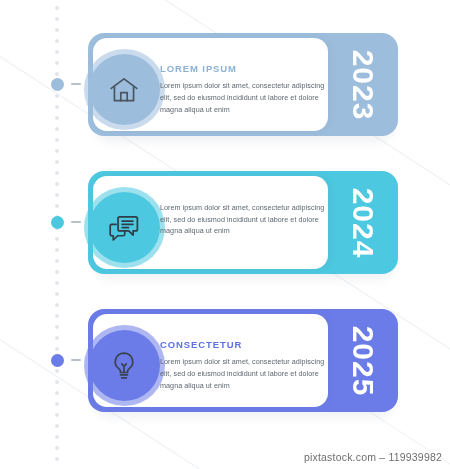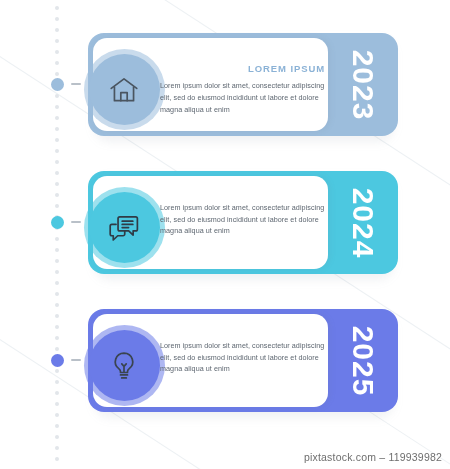--- a/index.html
+++ b/index.html
@@ -277,21 +277,21 @@
           <div class="icon-circle" style="background: rgb(156, 189, 220);">
             <div class="icon-glyph">
               <svg viewBox="0 0 32 32" fill="none" stroke="#4a5560" stroke-width="1.6" stroke-linejoin="round" stroke-linecap="round">
                 <path d="M4 14.5 16 5.5l12 9"></path>
                 <path d="M7 13.2V26h18V13.2"></path>
                 <path d="M13 26v-7.5h6V26"></path>
               </svg>
             </div>
           </div>
           <div class="card-text">
-            <div class="card-title" style="color: rgb(139, 178, 214); text-align: right;">LOREM IPSUM</div>
+            <div class="card-title" style="color: rgb(139, 178, 214);">LOREM IPSUM</div>
             <div class="card-desc">Lorem ipsum dolor sit amet, consectetur adipiscing elit, sed do eiusmod incididunt ut labore et dolore magna aliqua ut enim</div>
           </div>
         </div>
       </div>
       <div class="card-shadow" style="top: 177px;"></div>
       <div class="card" style="top: 171px;">
         <div class="card-body" style="background: rgb(76, 200, 224);"></div>
         <div class="year-wrap">
           <div class="year-text">2024</div>
         </div>
@@ -322,20 +322,21 @@
           <div class="icon-circle" style="background: rgb(107, 123, 232);">
             <div class="icon-glyph">
               <svg viewBox="0 0 32 32" fill="none" stroke="#3a4450" stroke-width="1.6" stroke-linejoin="round" stroke-linecap="round">
                 <path d="M16 3.8a8.2 8.2 0 0 0-4.7 14.9c.9.7 1.4 1.7 1.4 2.8v.6h6.6v-.6c0-1.1.5-2.1 1.4-2.8A8.2 8.2 0 0 0 16 3.8z"></path>
                 <path d="M12.7 24.4h6.6M13.8 27.2h4.4"></path>
                 <path d="M16 21.6v-5.2M16 16.4l-2.1-2.4M16 16.4l2.1-2.4"></path>
               </svg>
             </div>
           </div>
           <div class="card-text">
+            <div class="card-title" style="color: rgb(92, 111, 230);">CONSECTETUR</div>
             <div class="card-desc">Lorem ipsum dolor sit amet, consectetur adipiscing elit, sed do eiusmod incididunt ut labore et dolore magna aliqua ut enim</div>
           </div>
         </div>
       </div>
     </div>
 
   <div id="footer">pixtastock.com – 119939982</div>
 </div>
 
 </body></html>

